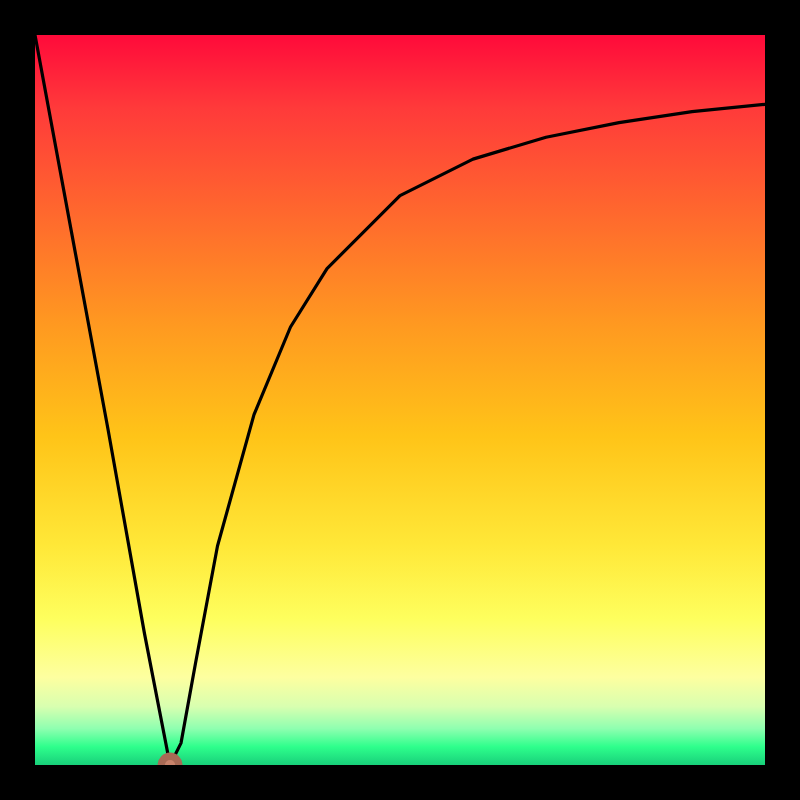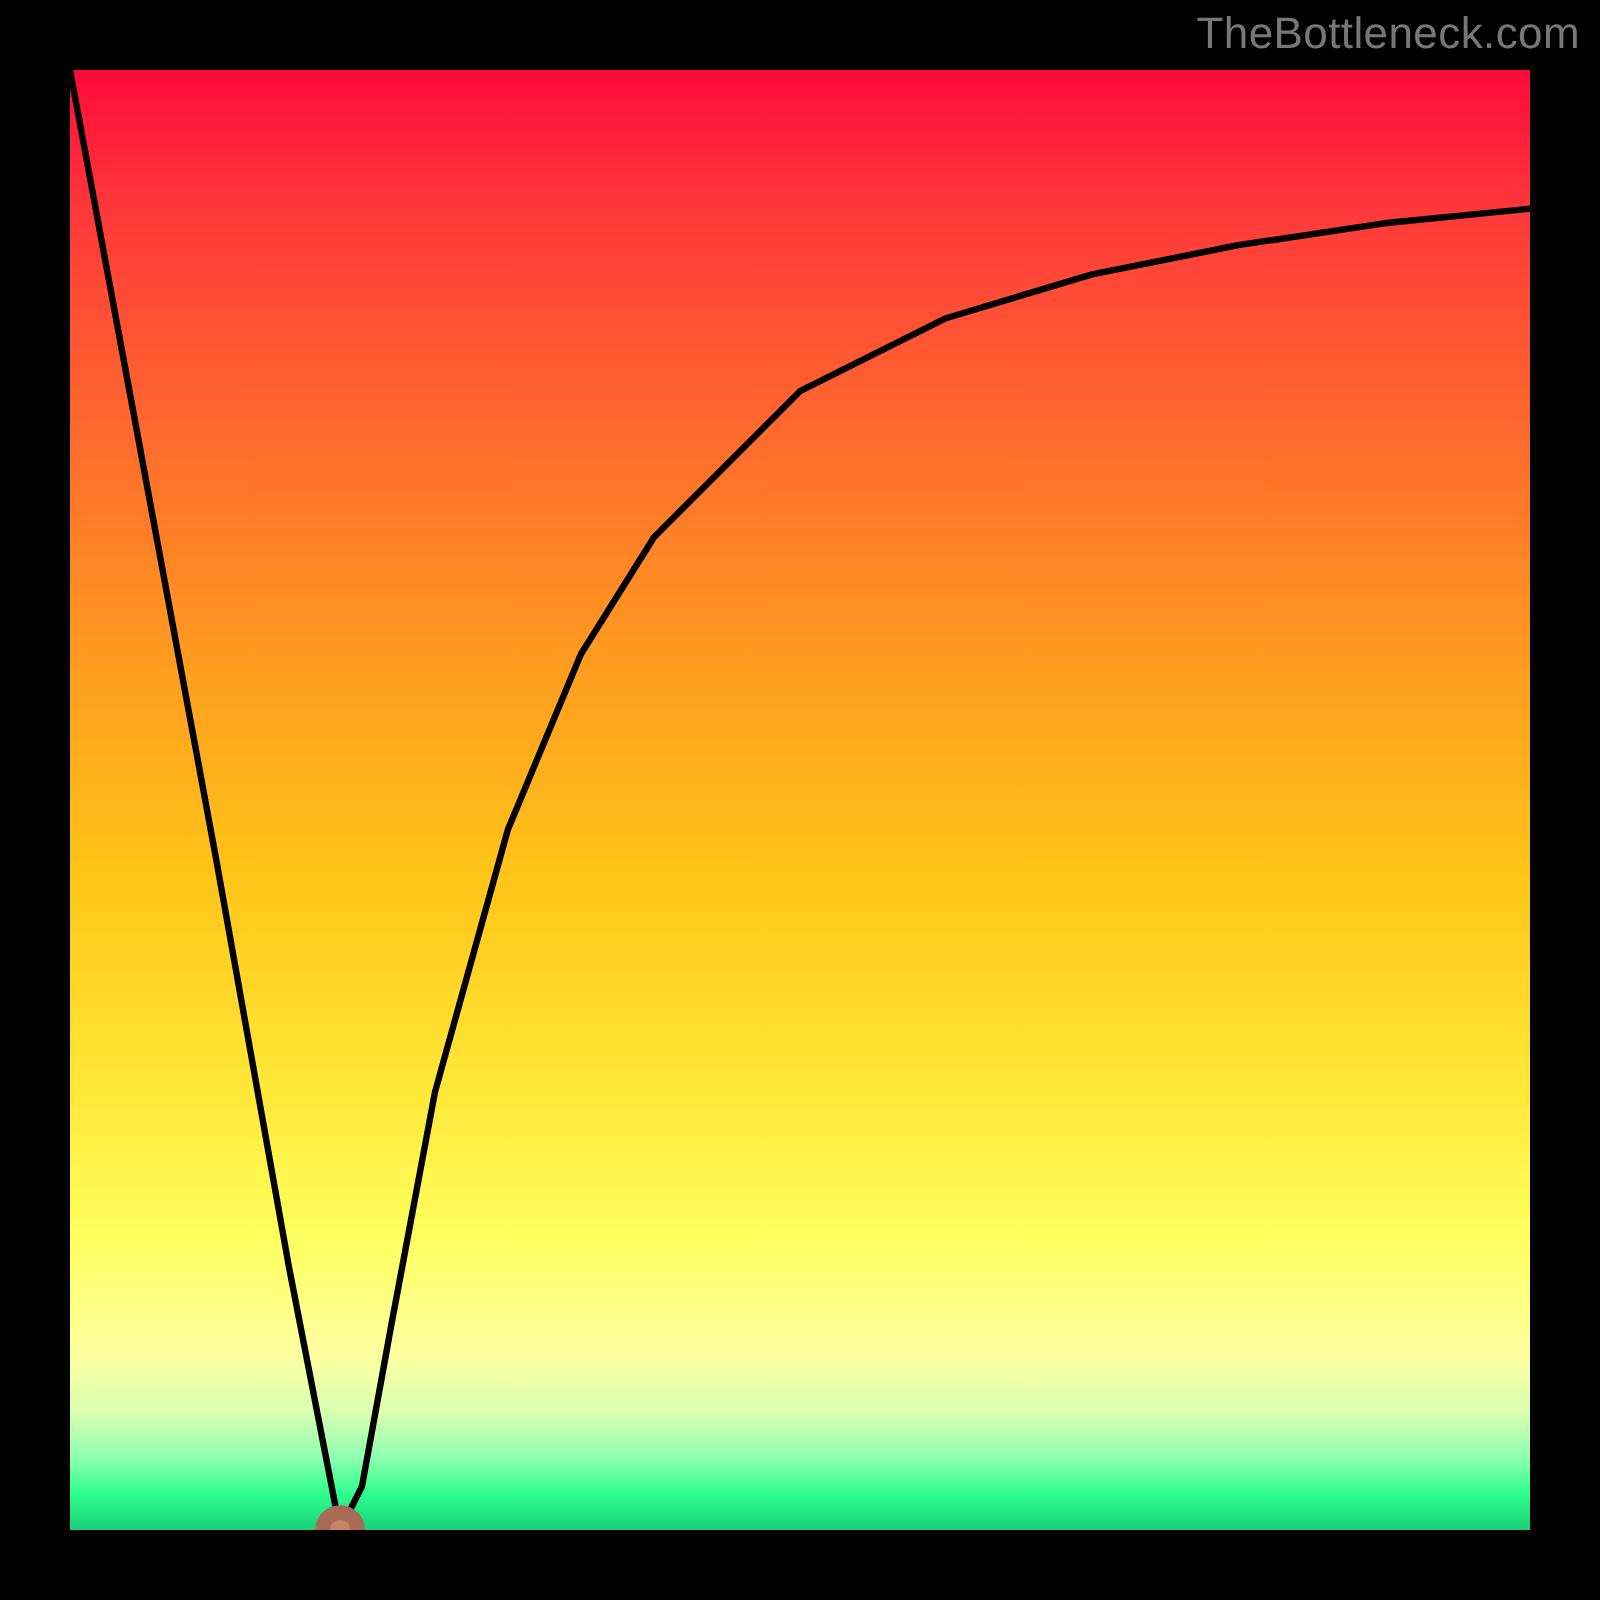--- a/index.html
+++ b/index.html
@@ -77,15 +77,14 @@
 
 <div class="frame">
 
   <div class="plot">
     <svg class="curve-svg" viewBox="0 0 100 100" preserveAspectRatio="none">
       <path id="curve-path" class="curve-path" d="M0.00 0.00 L5.00 27.00 L10.00 54.00 L15.00 82.00 L18.50 100.00 L20.00 97.00 L22.00 86.00 L25.00 70.00 L30.00 52.00 L35.00 40.00 L40.00 32.00 L50.00 22.00 L60.00 17.00 L70.00 14.00 L80.00 12.00 L90.00 10.50 L100.00 9.50" vector-effect="non-scaling-stroke"></path>
       <circle id="marker-dot" class="dot" cx="18.50" cy="100.00" r="1.2"></circle>
     </svg>
   </div>
 
-  <div class="watermark">TheBottleneck.com</div>
 
 </div>
 
 </body></html>

